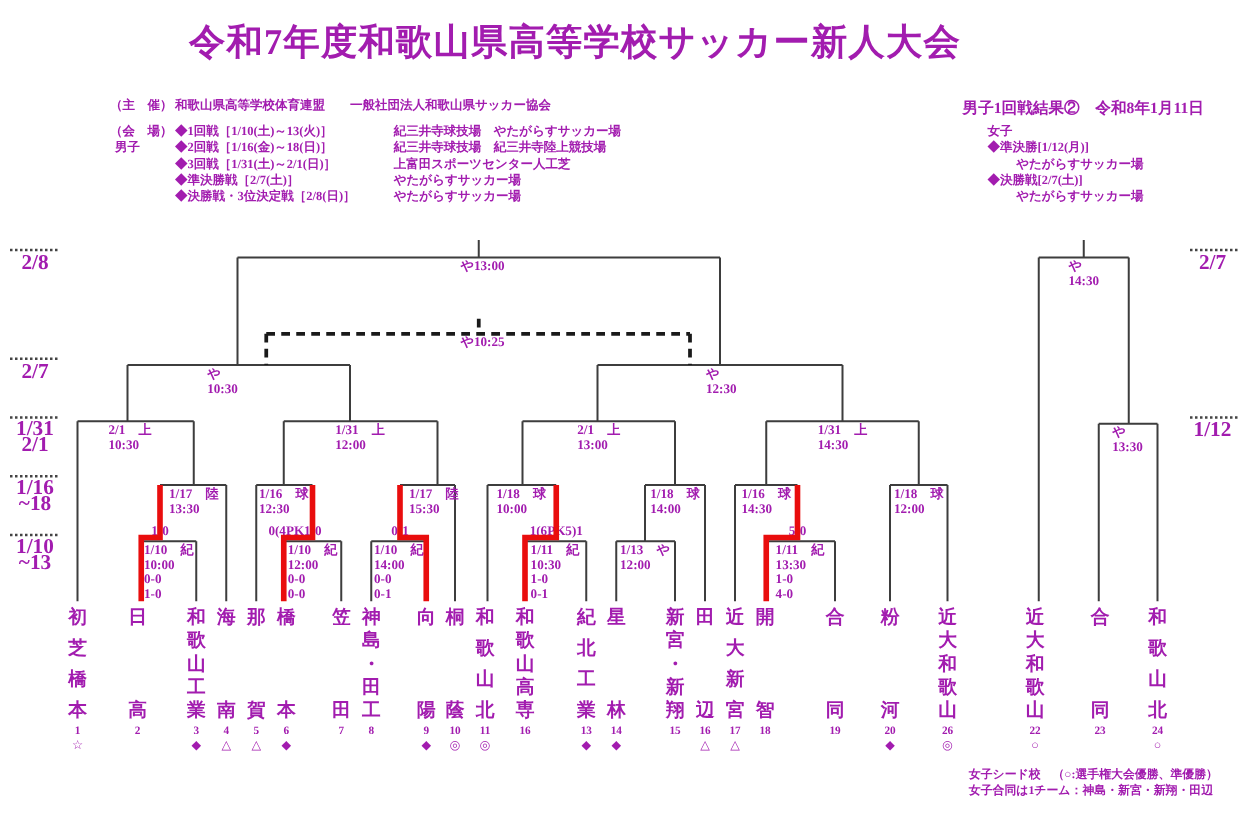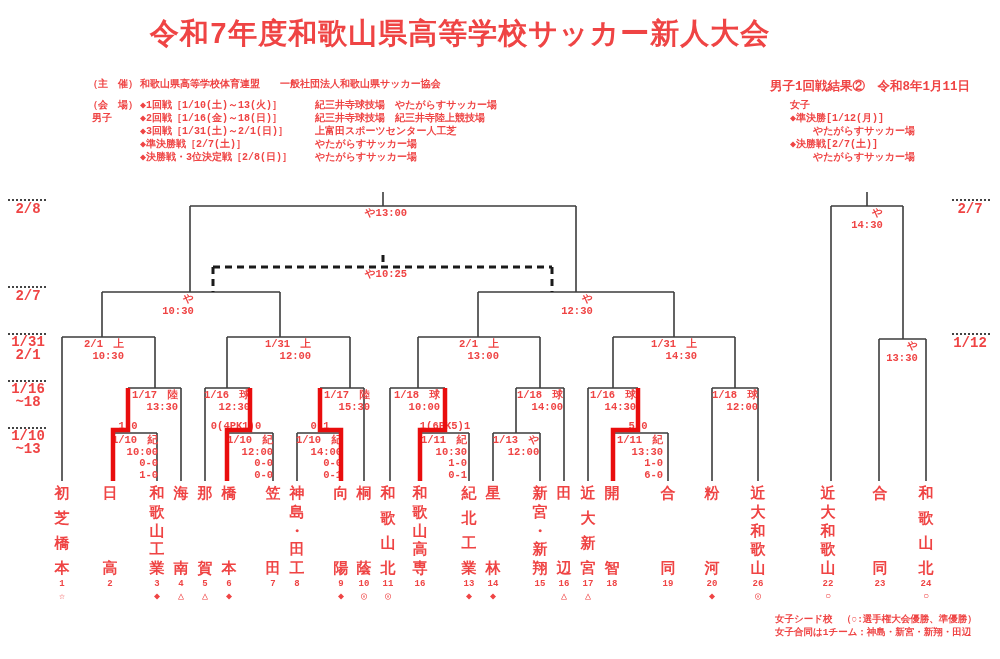--- a/index.html
+++ b/index.html
@@ -1,32 +1,32 @@
 <!DOCTYPE html>
 <html><head>
 <meta charset="utf-8">
 <style>
   html,body{margin:0;padding:0;background:#fff;}
   #page{position:relative;width:1000px;height:659px;background:#fff;overflow:hidden;
-        font-family:Liberation Mono, monospace;color:#ef4444;}
+        font-family:Liberation Serif, serif;color:#a21caf;}
   svg.layer{position:absolute;left:0;top:0;pointer-events:none;}
   .title{position:absolute;left:0;top:14px;width:920px;text-align:center;
          font-size:29px;font-weight:bold;letter-spacing:1px;white-space:nowrap;}
   .hsmall{position:absolute;font-size:10px;font-weight:bold;white-space:nowrap;line-height:13px;}
   .result{position:absolute;font-size:12.5px;font-weight:bold;white-space:nowrap;}
-  .mlabel{position:absolute;transform:translateX(-50%);text-align:right;font-weight:bold;
+  .mlabel{position:absolute;transform:translateX(-50%);text-align:left;font-weight:bold;
           font-size:10.5px;line-height:11.5px;white-space:nowrap;}
   .total{position:absolute;transform:translateX(-50%);top:420px;font-weight:bold;
          font-size:10.5px;white-space:nowrap;}
   .team{position:absolute;top:487px;width:22px;display:flex;flex-direction:column;align-items:center;}
   .tname{display:flex;flex-direction:column;justify-content:space-between;align-items:center;
          height:90px;font-size:15px;font-weight:bold;line-height:15px;}
   .tnum{font-size:9px;font-weight:bold;margin-top:2px;line-height:10px;}
   .tsym{font-size:10px;margin-top:2px;line-height:11px;}
-  .margin-label{position:absolute;width:40px;text-align:center;font-size:14px;
+  .margin-label{position:absolute;width:40px;text-align:center;font-size:17px;
                 font-weight:bold;line-height:13px;}
   .note{position:absolute;font-size:9.5px;font-weight:bold;white-space:nowrap;}
 </style>
 </head>
 <body>
 
 <div id="page">
 
   <svg class="layer" width="1000" height="659">
 
@@ -117,21 +117,21 @@
   <div class="total" style="left:236px">0(4PK1)0</div>
   <div class="total" style="left:320px">0-1</div>
   <div class="total" style="left:445px">1(6PK5)1</div>
   <div class="total" style="left:638px">5-0</div>
 
   <div class="mlabel" style="left:135px;top:435px"><span>1/10　紀</span><br><span>10:00</span><br><span>0-0</span><br><span>1-0</span></div>
   <div class="mlabel" style="left:250px;top:435px"><span>1/10　紀</span><br><span>12:00</span><br><span>0-0</span><br><span>0-0</span></div>
   <div class="mlabel" style="left:319px;top:435px"><span>1/10　紀</span><br><span>14:00</span><br><span>0-0</span><br><span>0-1</span></div>
   <div class="mlabel" style="left:444px;top:435px"><span>1/11　紀</span><br><span>10:30</span><br><span>1-0</span><br><span>0-1</span></div>
   <div class="mlabel" style="left:516px;top:435px"><span>1/13　や</span><br><span>12:00</span></div>
-  <div class="mlabel" style="left:640px;top:435px"><span>1/11　紀</span><br><span>13:30</span><br><span>1-0</span><br><span>6-0</span></div>
+  <div class="mlabel" style="left:640px;top:435px"><span>1/11　紀</span><br><span>13:30</span><br><span>1-0</span><br><span>4-0</span></div>
 
   <div class="mlabel" style="left:867px;top:208px"><span>や</span><br><span>14:30</span></div>
   <div class="mlabel" style="left:902px;top:341px"><span>や</span><br><span>13:30</span></div>
 
   <div class="team" style="left:51px">
       <div class="tname">
         <span>初</span>
         <span>芝</span>
         <span>橋</span>
         <span>本</span>

